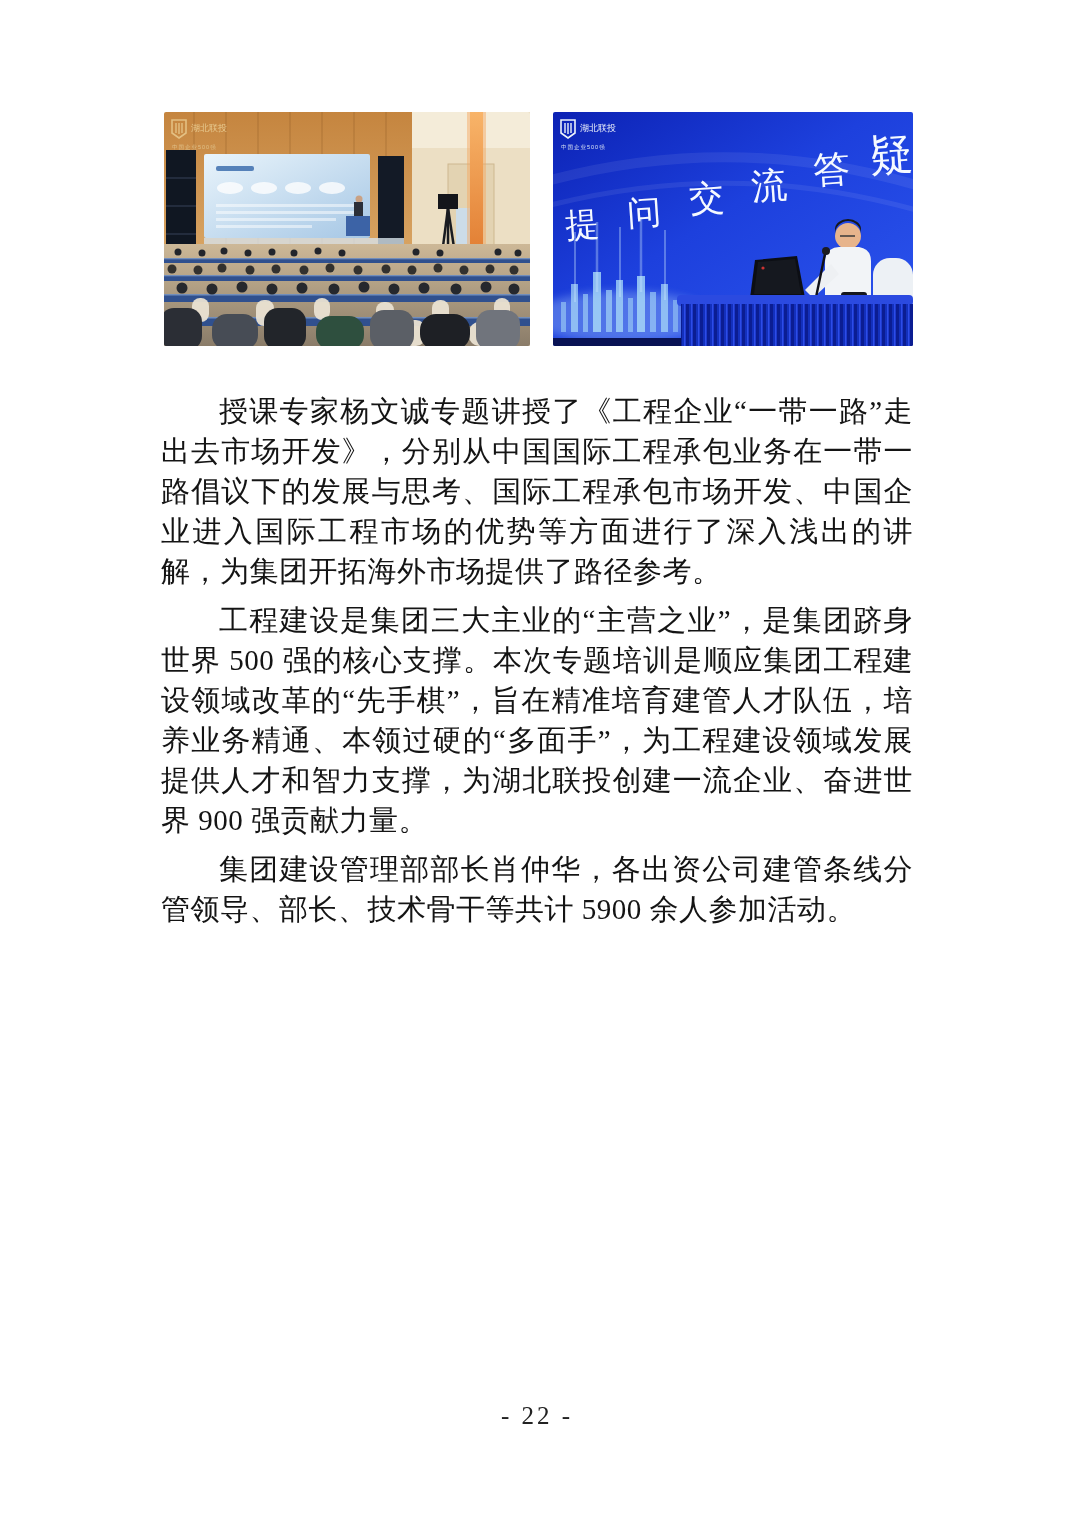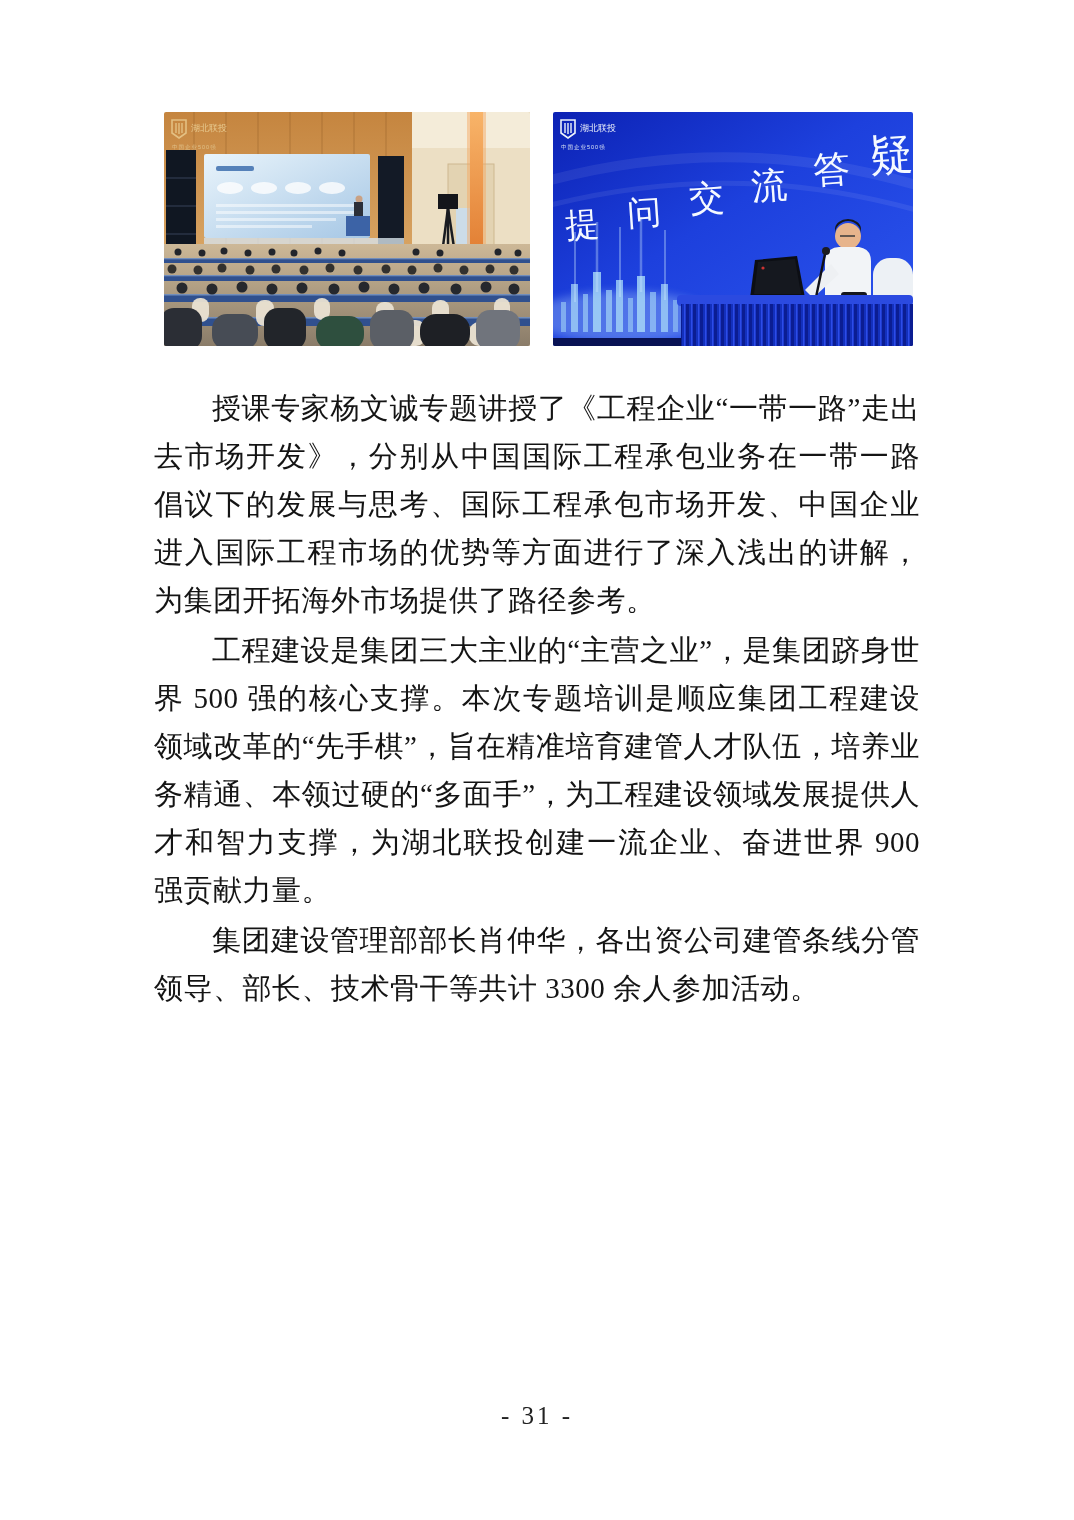--- a/index.html
+++ b/index.html
@@ -18,23 +18,23 @@
     border-radius:2px;
   }
   .photo-left{left:164px;width:366px;height:234px;}
   .photo-right{left:553px;width:360px;height:234px;}
   .photo svg{display:block;}
   .article{
     position:absolute;
     left:152px;top:382px;width:770px;
   }
   .article p{
-    margin:2px;
+    margin:9px;
     font-size:29px;
-    line-height:48px;
+    line-height:40px;
     text-align:justify;
     text-justify:inter-ideograph;
     text-indent:2em;
     letter-spacing:0.5px;
   }
   .page-number{
     position:absolute;
     left:0;right:0;top:1402px;
     text-align:center;
     font-size:25px;
@@ -309,18 +309,18 @@
         <line x1="18" y1="11" x2="18" y2="21" stroke="#eef3fb" stroke-width="1.4"></line>
         <text x="27" y="19" font-size="9" fill="#f2f6fc" class="logo-text">湖北联投</text>
         <text x="8" y="37" font-size="5.5" letter-spacing="1" fill="#dfe8f6" class="logo-text">中国企业500强</text>
       </g>
     </svg>
   </figure>
 
   <div class="article">
     <p>授课专家杨文诚专题讲授了《工程企业“一带一路”走出去市场开发》，分别从中国国际工程承包业务在一带一路倡议下的发展与思考、国际工程承包市场开发、中国企业进入国际工程市场的优势等方面进行了深入浅出的讲解，为集团开拓海外市场提供了路径参考。</p>
     <p>工程建设是集团三大主业的“主营之业”，是集团跻身世界 500 强的核心支撑。本次专题培训是顺应集团工程建设领域改革的“先手棋”，旨在精准培育建管人才队伍，培养业务精通、本领过硬的“多面手”，为工程建设领域发展提供人才和智力支撑，为湖北联投创建一流企业、奋进世界 900 强贡献力量。</p>
-    <p>集团建设管理部部长肖仲华，各出资公司建管条线分管领导、部长、技术骨干等共计 3300 余人参加活动。</p>
+    <p>集团建设管理部部长肖仲华，各出资公司建管条线分管领导、部长、技术骨干等共计 5900 余人参加活动。</p>
   </div>
 
-  <div class="page-number">- 31 -</div>
+  <div class="page-number">- 22 -</div>
 
 </div>
 
 </body></html>

